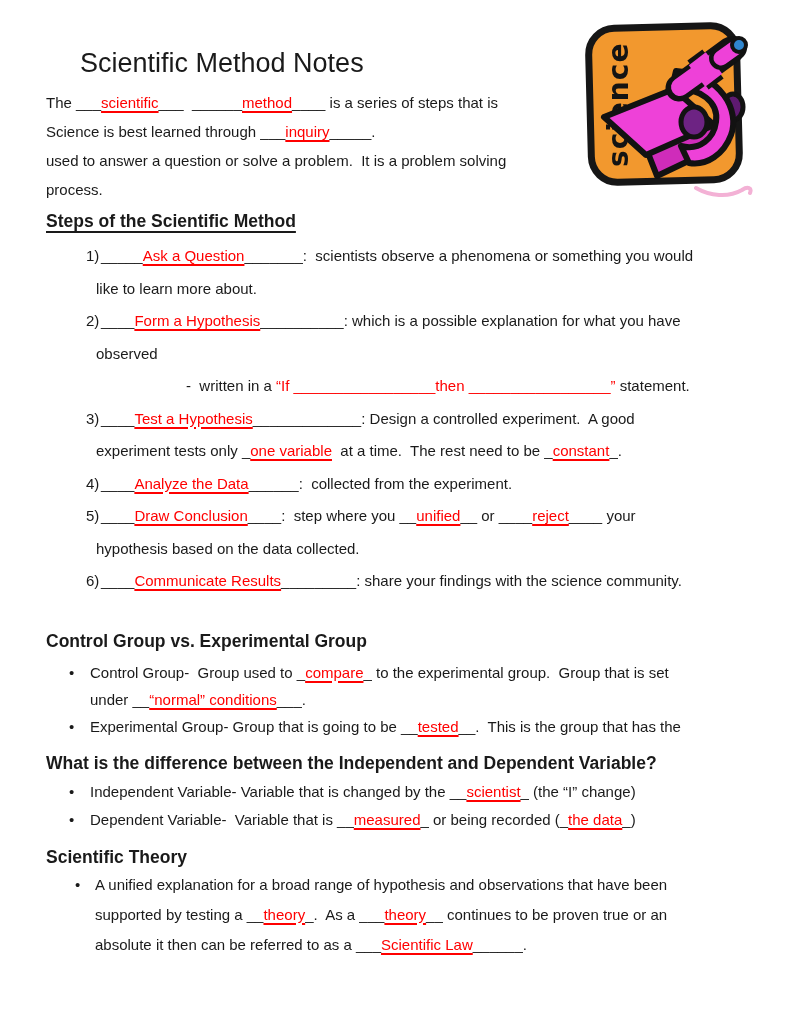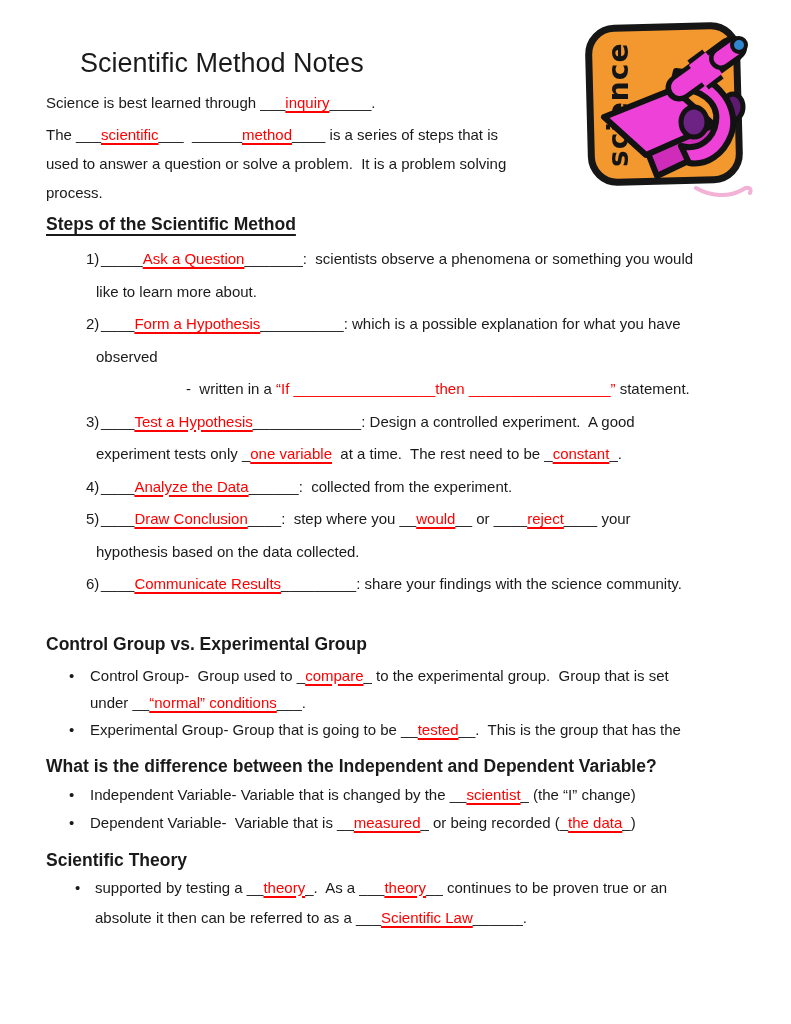--- a/index.html
+++ b/index.html
@@ -73,50 +73,50 @@
       <line x1="139" y1="53" x2="153" y2="43" stroke="#ee41d8" stroke-width="15" stroke-linecap="round"></line>
       <circle cx="157" cy="40" r="7" fill="#2f86cf" stroke-width="4"></circle>
       <ellipse cx="112" cy="117" rx="13" ry="15" fill="#6d2383" stroke-width="5"></ellipse>
     </g>
     <path d="M 114,183 C 128,191 146,193 160,185 C 166,181 170,183 168,188" fill="none" stroke="#f3b1d5" stroke-width="4" stroke-linecap="round"></path>
   </svg>
 
   <div class="doc-title">Scientific Method Notes</div>
 
   <div class="section sec-intro">
+      <div class="ln p para-start"><span class="seg-k">The ___</span><span class="seg-ru">scientific</span><span class="seg-k">___  ______</span><span class="seg-ru">method</span><span class="seg-k">____ is a series of steps that is</span></div>
       <div class="ln p"><span class="seg-k">Science is best learned through ___</span><span class="seg-ru">inquiry</span><span class="seg-k">_____.</span></div>
-      <div class="ln p para-start"><span class="seg-k">The ___</span><span class="seg-ru">scientific</span><span class="seg-k">___  ______</span><span class="seg-ru">method</span><span class="seg-k">____ is a series of steps that is</span></div>
       <div class="ln p"><span class="seg-k">used to answer a question or solve a problem.  It is a problem solving</span></div>
       <div class="ln p"><span class="seg-k">process.</span></div>
     </div>
   <div class="section sec-steps">
       <div class="ln h1"><span class="seg-k">Steps of the Scientific Method</span></div>
       <div class="ln num"><span class="marker">1)</span><span class="seg-k">_____</span><span class="seg-ru">Ask a Question</span><span class="seg-k">_______:  scientists observe a phenomena or something you would</span></div>
       <div class="ln cont"><span class="seg-k">like to learn more about.</span></div>
       <div class="ln num"><span class="marker">2)</span><span class="seg-k">____</span><span class="seg-ru">Form a Hypothesis</span><span class="seg-k">__________: which is a possible explanation for what you have</span></div>
       <div class="ln cont"><span class="seg-k">observed</span></div>
       <div class="ln sub"><span class="seg-k">-  written in a </span><span class="seg-r">“If _________________then _________________”</span><span class="seg-k"> statement.</span></div>
       <div class="ln num"><span class="marker">3)</span><span class="seg-k">____</span><span class="seg-ru">Test a Hypothesis</span><span class="seg-k">_____________: Design a controlled experiment.  A good</span></div>
       <div class="ln cont"><span class="seg-k">experiment tests only _</span><span class="seg-ru">one variable</span><span class="seg-k">  at a time.  The rest need to be _</span><span class="seg-ru">constant</span><span class="seg-k">_.</span></div>
       <div class="ln num"><span class="marker">4)</span><span class="seg-k">____</span><span class="seg-ru">Analyze the Data</span><span class="seg-k">______:  collected from the experiment.</span></div>
-      <div class="ln num"><span class="marker">5)</span><span class="seg-k">____</span><span class="seg-ru">Draw Conclusion</span><span class="seg-k">____:  step where you __</span><span class="seg-ru">would</span><span class="seg-k">__ or ____</span><span class="seg-ru">reject</span><span class="seg-k">____ your</span></div>
+      <div class="ln num"><span class="marker">5)</span><span class="seg-k">____</span><span class="seg-ru">Draw Conclusion</span><span class="seg-k">____:  step where you __</span><span class="seg-ru">unified</span><span class="seg-k">__ or ____</span><span class="seg-ru">reject</span><span class="seg-k">____ your</span></div>
       <div class="ln cont"><span class="seg-k">hypothesis based on the data collected.</span></div>
       <div class="ln num"><span class="marker">6)</span><span class="seg-k">____</span><span class="seg-ru">Communicate Results</span><span class="seg-k">_________: share your findings with the science community.</span></div>
     </div>
   <div class="section sec-control">
       <div class="ln h2"><span class="seg-k">Control Group vs. Experimental Group</span></div>
       <div class="ln bullet"><span class="marker">•</span><span class="seg-k">Control Group-  Group used to _</span><span class="seg-ru">compare</span><span class="seg-k">_ to the experimental group.  Group that is set</span></div>
       <div class="ln bulletc"><span class="seg-k">under __</span><span class="seg-ru">“normal” conditions</span><span class="seg-k">___.</span></div>
       <div class="ln bullet"><span class="marker">•</span><span class="seg-k">Experimental Group- Group that is going to be __</span><span class="seg-ru">tested</span><span class="seg-k">__.  This is the group that has the</span></div>
     </div>
   <div class="section sec-vars">
       <div class="ln h2"><span class="seg-k">What is the difference between the Independent and Dependent Variable?</span></div>
       <div class="ln bullet"><span class="marker">•</span><span class="seg-k">Independent Variable- Variable that is changed by the __</span><span class="seg-ru">scientist</span><span class="seg-k">_ (the “I” change)</span></div>
       <div class="ln bullet"><span class="marker">•</span><span class="seg-k">Dependent Variable-  Variable that is __</span><span class="seg-ru">measured</span><span class="seg-k">_ or being recorded (_</span><span class="seg-ru">the data</span><span class="seg-k">_)</span></div>
     </div>
   <div class="section sec-theory">
       <div class="ln h2"><span class="seg-k">Scientific Theory</span></div>
-      <div class="ln bullet"><span class="marker">•</span></div>
+      <div class="ln bullet"><span class="marker">•</span><span class="seg-k">A unified explanation for a broad range of hypothesis and observations that have been</span></div>
       <div class="ln bulletc"><span class="seg-k">supported by testing a __</span><span class="seg-ru">theory</span><span class="seg-k">_.  As a ___</span><span class="seg-ru">theory</span><span class="seg-k">__ continues to be proven true or an</span></div>
       <div class="ln bulletc"><span class="seg-k">absolute it then can be referred to as a ___</span><span class="seg-ru">Scientific Law</span><span class="seg-k">______.</span></div>
     </div>
 
 </div>
 
 </body></html>

